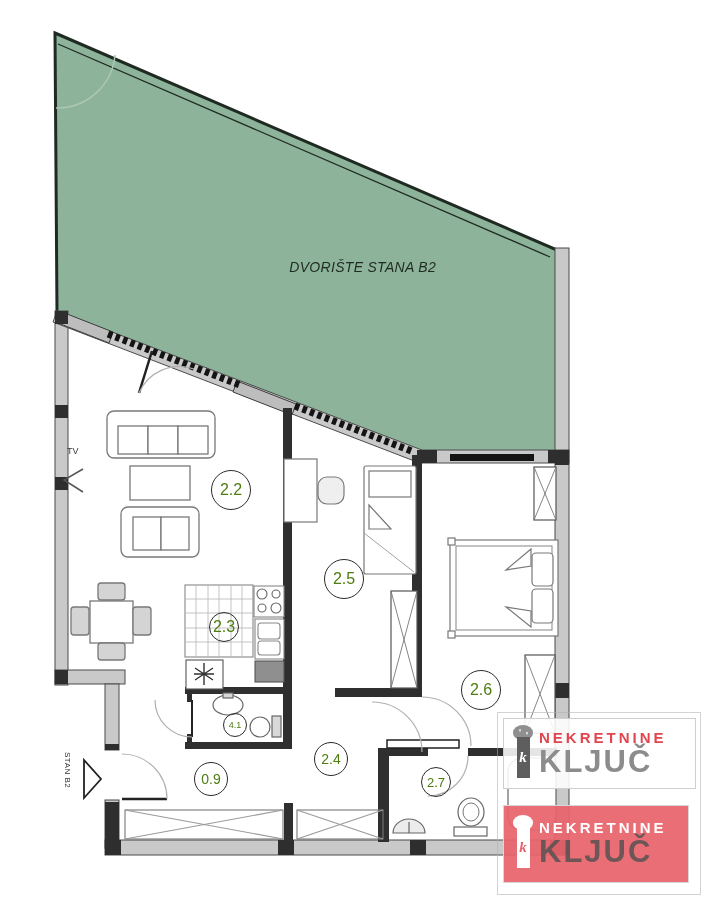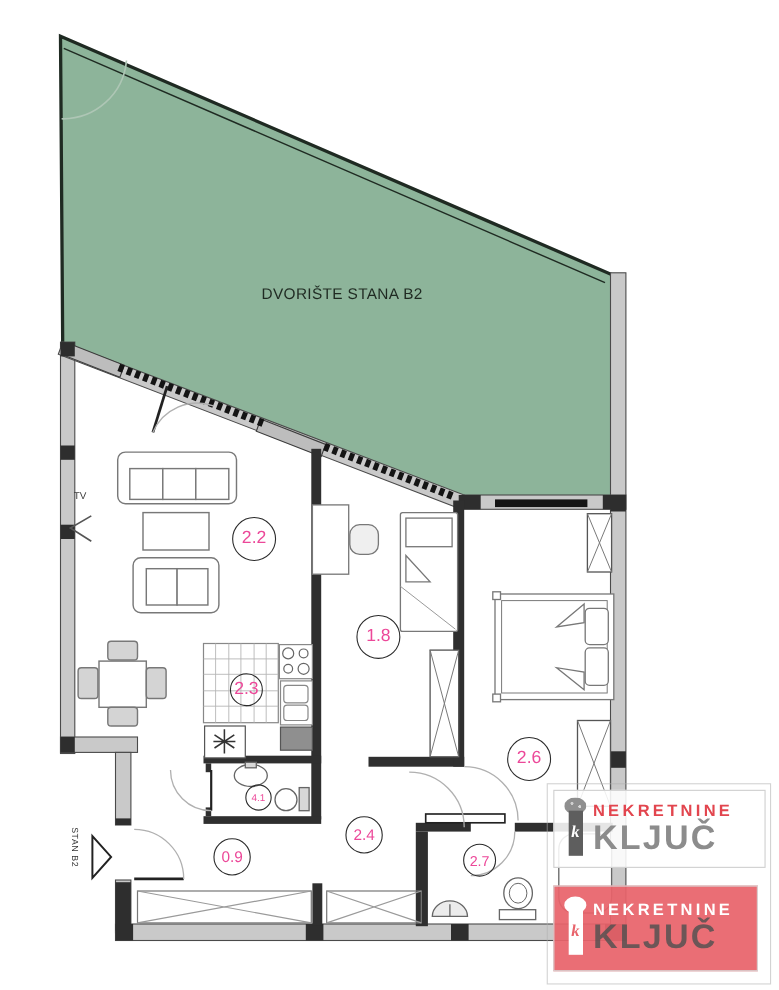--- a/index.html
+++ b/index.html
@@ -1,24 +1,24 @@
 <!DOCTYPE html>
 <html><head>
 <meta charset="utf-8">
 <style>
   html,body{margin:0;padding:0;background:#ffffff;}
   body{font-family:"Liberation Sans", sans-serif;}
   .canvas{position:relative;width:708px;height:900px;background:#ffffff;overflow:hidden;}
   .canvas svg{position:absolute;left:0;top:0;}
 
   
-  .courtyard-label{position:absolute;left:186px;top:258px;width:250px;text-align:center;
-    color:#1f2a22;font-size:14px;line-height:19px;letter-spacing:0.3px;}
+  .courtyard-label{position:absolute;left:186px;top:258px;width:250px;text-align:right;
+    color:#1f2a22;font-size:14px;line-height:19px;letter-spacing:0.3px;font-style:italic;}
   .room-circle{position:absolute;border:1.6px solid #2b2b2b;border-radius:50%;
-    display:flex;align-items:center;justify-content:center;color:#ec4899;background:transparent;}
+    display:flex;align-items:center;justify-content:center;color:#4d7c0f;background:transparent;}
   .rc-21{left:194px;top:762px;width:32px;height:32px;font-size:14px;}
   .rc-22{left:211px;top:470px;width:38px;height:38px;font-size:16px;}
   .rc-23{left:209px;top:612px;width:28px;height:28px;font-size:16px;}
   .rc-24{left:314px;top:742px;width:32px;height:32px;font-size:14px;}
   .rc-25{left:324px;top:559px;width:38px;height:38px;font-size:16px;}
   .rc-26{left:461px;top:670px;width:38px;height:38px;font-size:16px;}
   .rc-27{left:421px;top:767px;width:28px;height:28px;font-size:13px;}
   .rc-28{left:223px;top:713px;width:22px;height:22px;font-size:9px;}
   .tv-label{position:absolute;left:67px;top:446px;font-size:9px;font-weight:400;color:#3a3a3a;}
   .stan-label{position:absolute;left:63px;top:752px;height:50px;writing-mode:vertical-rl;
@@ -211,21 +211,21 @@
   </svg>
 
   <div class="courtyard-label">
     <div>DVORIŠTE STANA B2</div>
   </div>
 
   <div class="room-circle rc-21">0.9</div>
   <div class="room-circle rc-22">2.2</div>
   <div class="room-circle rc-23">2.3</div>
   <div class="room-circle rc-24">2.4</div>
-  <div class="room-circle rc-25">1.8</div>
+  <div class="room-circle rc-25">2.5</div>
   <div class="room-circle rc-26">2.6</div>
   <div class="room-circle rc-27">2.7</div>
   <div class="room-circle rc-28">4.1</div>
 
   <div class="tv-label">TV</div>
   <div class="stan-label">STAN B2</div>
 
   <div class="wm-frame"></div>
 
   <div class="watermark wm-light">

